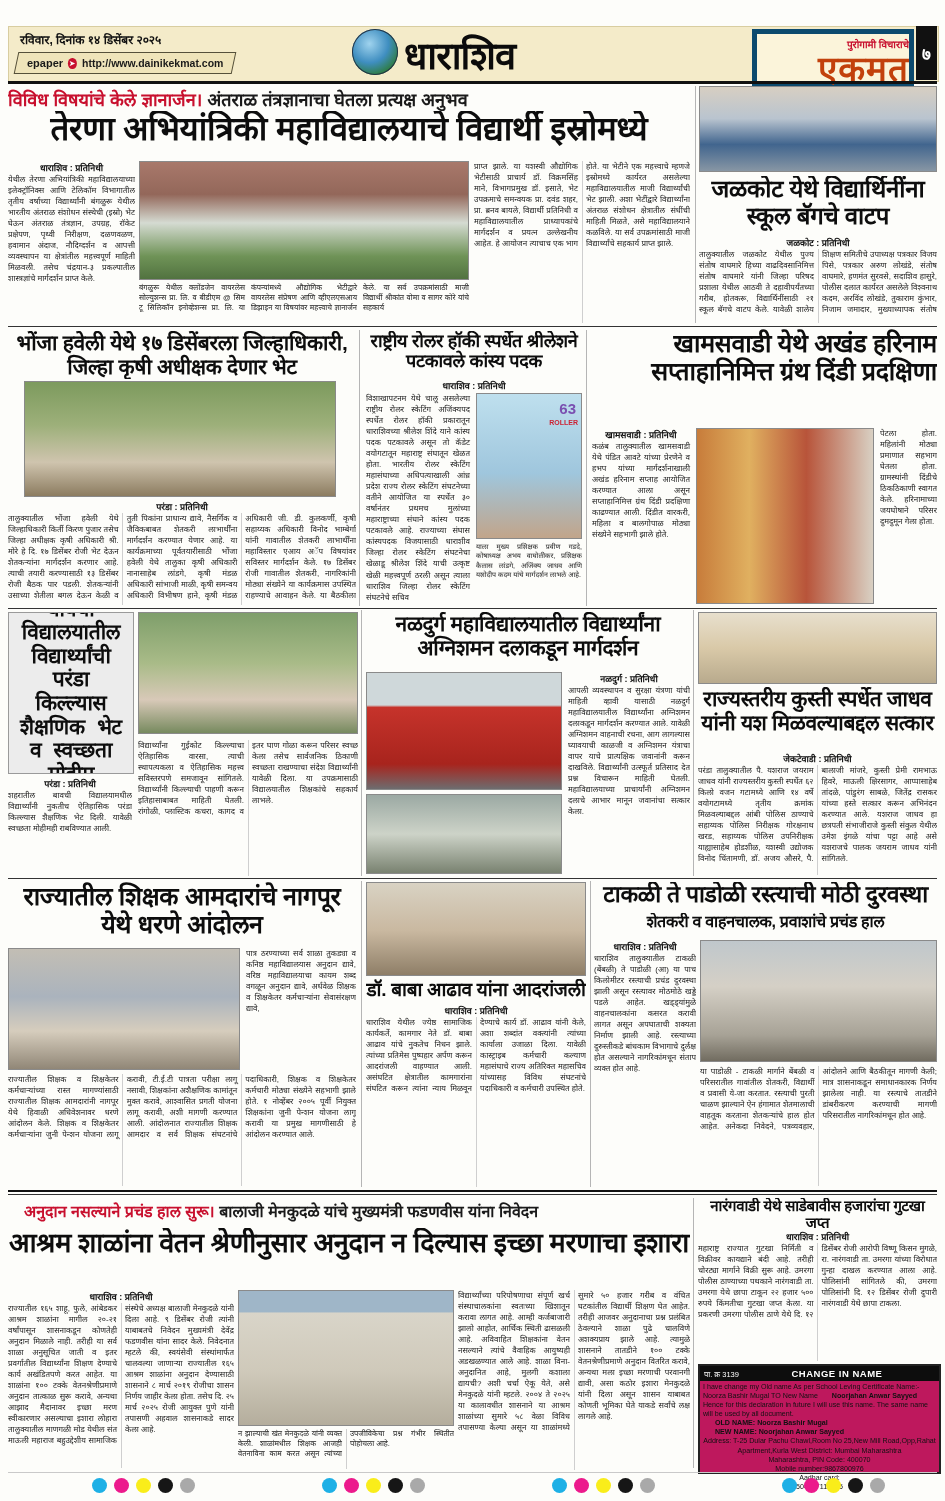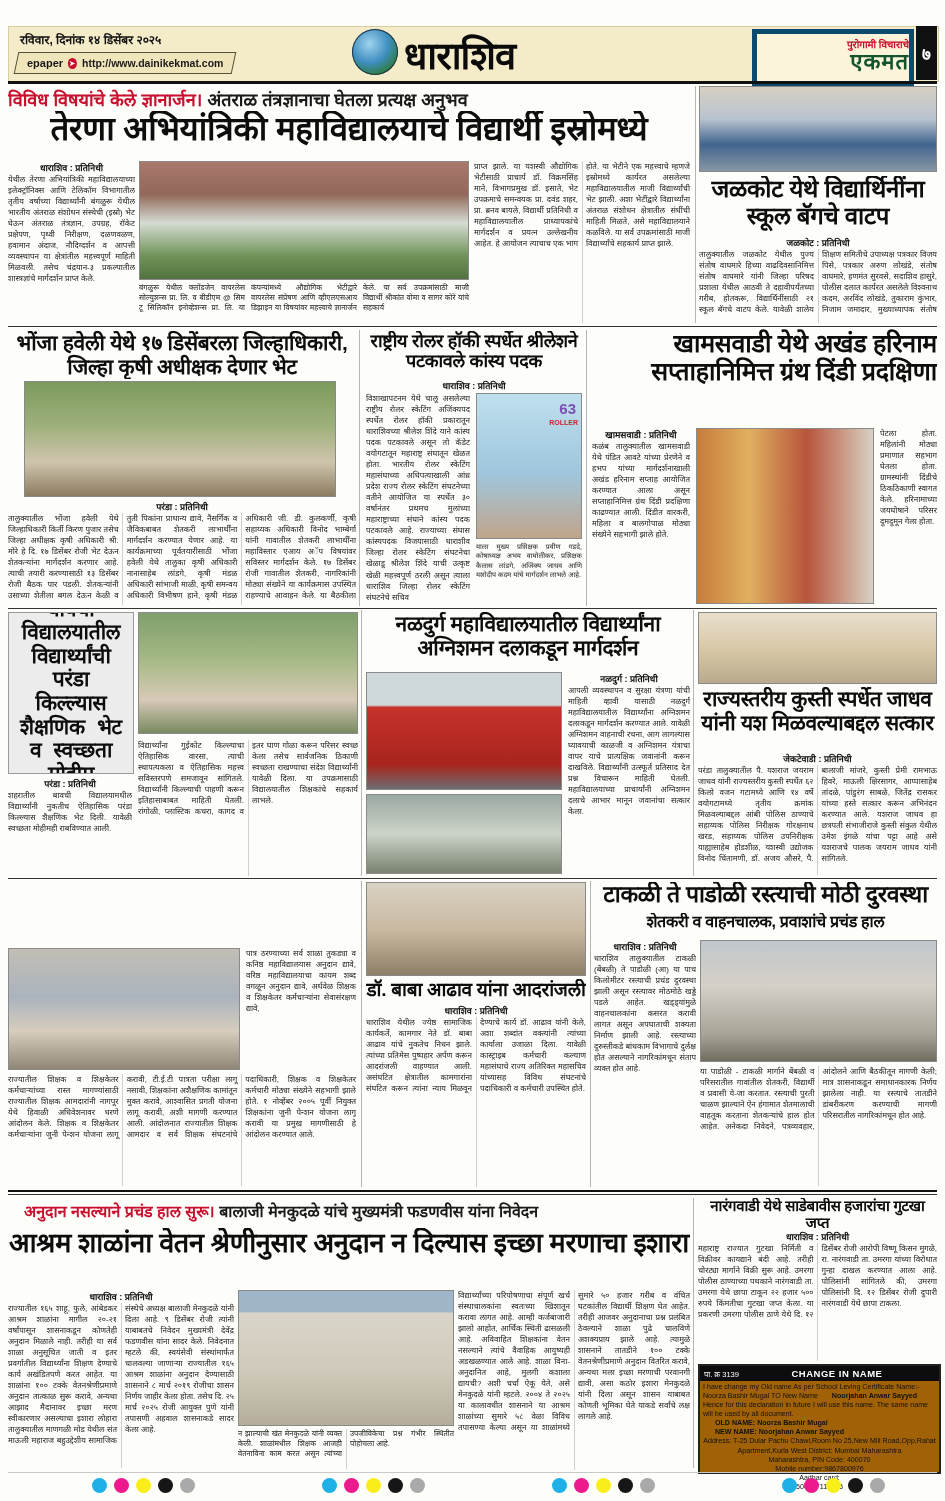--- a/index.html
+++ b/index.html
@@ -24,25 +24,25 @@
          transform:skewX(-12deg);display:flex;align-items:center;gap:5px;padding:0 10px;}
   .epill>*{transform:skewX(12deg);}
   .epill .lbl{font-size:11px;font-weight:bold;}
   .eicon{width:11px;height:11px;border-radius:50%;background:#c8102e;color:#fff;font-size:8px;line-height:11px;text-align:center;}
   .epill .url{font-size:10.5px;font-weight:bold;}
   .mastlogo{position:absolute;left:352px;top:29px;width:46px;height:46px;border-radius:50%;
             background:radial-gradient(circle at 38% 32%,#9fd3ee,#3f8ec0 45%,#2e7d46 75%,#174d2a);box-shadow:inset 0 0 0 1px #234;}
   .masthead{position:absolute;left:404px;top:28px;font-size:38px;font-weight:bold;color:#0b0b0b;letter-spacing:-1px;}
   .brandbox{position:absolute;left:752px;top:29px;width:152px;height:48px;background:#fbf4da;border:5px solid #0c4a6e;text-align:right;}
   .brandbox .tag{font-size:10px;font-weight:bold;color:#c8102e;margin-top:3px;}
-  .brandbox .nm{font-size:22px;font-weight:bold;color:#14532d;letter-spacing:1px;line-height:1;}
+  .brandbox .nm{font-size:35px;font-weight:bold;color:#c2410c;letter-spacing:1px;line-height:1;}
   .pgnum{position:absolute;left:916px;top:26px;width:21px;height:54px;background:#111;color:#fff;
          display:flex;align-items:center;justify-content:center;font-size:17px;font-weight:bold;}
   
-  .cbox{position:absolute;left:698px;top:1364px;width:239px;height:106px;border:2px solid #222;background:#a16207;}
+  .cbox{position:absolute;left:698px;top:1364px;width:239px;height:106px;border:2px solid #222;background:#be185d;}
   .cbox .chead{background:#0d0d0d;color:#fff;display:flex;align-items:center;height:15px;padding:0 4px;}
   .cbox .cref{font-size:7.5px;}
   .cbox .ctitle{flex:1;text-align:center;font-size:9.5px;font-weight:bold;letter-spacing:.5px;}
   .cbox .ctxt{font-size:7.1px;line-height:1.28;padding:2px 3px;color:#111;}
   .cbox .b{font-weight:bold;padding-left:12px;}
   .cbox .c{text-align:center;}
   .dots{position:absolute;display:flex;gap:7px;}
   .dot{width:15px;height:15px;border-radius:50%;display:inline-block;}
   .phtxt63{position:absolute;right:6px;top:8px;font-size:15px;font-weight:bold;color:#7a4fb0;line-height:1;}
   .phtxtR{position:absolute;right:4px;top:26px;font-size:7px;font-weight:bold;color:#c23;}
@@ -143,20 +143,21 @@
   </div>
   <div class="vr" style="left:693px;top:610px;height:266px;"></div>
 
   <div class="photo" style="left:698px;top:612px;width:239px;height:72px;background:linear-gradient(180deg,#e8e0ce 0%,#d9c9a8 50%,#b7a98c 100%);"></div>
   <div class="abs hl" style="left:698px;top:687px;width:239px;height:62px;font-size:21px;">राज्यस्तरीय कुस्ती स्पर्धेत जाधव यांनी यश मिळवल्याबद्दल सत्कार</div>
   <div class="abs byline" style="left:698px;top:752px;width:239px;height:12px;">जेकटेवाडी : प्रतिनिधी</div>
   <div class="abs body cols2" style="left:698px;top:765px;width:239px;height:110px;">परंडा तालुक्यातील पै. यशराज जयराम जाधव यांनी राज्यस्तरीय कुस्ती स्पर्धेत ६२ किलो वजन गटामध्ये आणि १४ वर्षे वयोगटामध्ये तृतीय क्रमांक मिळवल्याबद्दल आंबी पोलिस ठाण्याचे सहाय्यक पोलिस निरीक्षक गोरक्षनाथ खरड, सहाय्यक पोलिस उपनिरीक्षक याह्यासाहेब होडशीळ, यशस्वी उद्योजक विनोद चिंतामणी, डॉ. अजय औसरे, पै. बालाजी मांजरे, कुस्ती प्रेमी रामभाऊ हिवरे, माऊली क्षिरसागर, आप्पासाहेब तांदळे, पांडुरंग साबळे, जितेंद्र रासकर यांच्या हस्ते सत्कार करून अभिनंदन करण्यात आले. यशराज जाधव हा छत्रपती संभाजीराजे कुस्ती संकुल येथील उमेश इंगळे यांचा पट्टा आहे असे यशराजचे पालक जयराम जाधव यांनी सांगितले.</div>
 
   <div class="hr" style="left:8px;top:878px;width:929px;"></div>
 
+  <div class="abs hl" style="left:8px;top:882px;width:348px;height:62px;font-size:25px;">राज्यातील शिक्षक आमदारांचे नागपूर येथे धरणे आंदोलन</div>
   <div class="photo" style="left:8px;top:948px;width:232px;height:122px;background:linear-gradient(180deg,#c3beb4 0%,#aab3bd 40%,#d6cdbd 68%,#8f8575 100%);"></div>
   <div class="abs body" style="left:246px;top:948px;width:110px;height:122px;">पात्र ठरण्याच्या सर्व शाळा तुकड्या व कनिष्ठ महाविद्यालयास अनुदान द्यावे, वरिष्ठ महाविद्यालयाचा कायम शब्द वगळून अनुदान द्यावे, अर्धवेळ शिक्षक व शिक्षकेतर कर्मचाऱ्यांना सेवासंरक्षण द्यावे,</div>
   <div class="abs body cols3" style="left:8px;top:1074px;width:348px;height:112px;">राज्यातील शिक्षक व शिक्षकेतर कर्मचाऱ्यांच्या रास्त मागण्यांसाठी राज्यातील शिक्षक आमदारांनी नागपूर येथे हिवाळी अधिवेशनावर धरणे आंदोलन केले. शिक्षक व शिक्षकेतर कर्मचाऱ्यांना जुनी पेन्शन योजना लागू करावी, टी.ई.टी पात्रता परीक्षा लागू नसावी, शिक्षकांना अशैक्षणिक कामांतून मुक्त करावे, आश्वासित प्रगती योजना लागू करावी, अशी मागणी करण्यात आली. आंदोलनात राज्यातील शिक्षक आमदार व सर्व शिक्षक संघटनांचे पदाधिकारी, शिक्षक व शिक्षकेतर कर्मचारी मोठ्या संख्येने सहभागी झाले होते. १ नोव्हेंबर २००५ पूर्वी नियुक्त शिक्षकांना जुनी पेन्शन योजना लागू करावी या प्रमुख मागणीसाठी हे आंदोलन करण्यात आले.</div>
   <div class="vr" style="left:361px;top:881px;height:306px;"></div>
 
   <div class="photo" style="left:366px;top:882px;width:220px;height:94px;background:linear-gradient(180deg,#d9d3c4 0%,#c9b8a0 52%,#8d7d66 100%);"></div>
   <div class="abs hl" style="left:366px;top:979px;width:220px;height:24px;font-size:19px;">डॉ. बाबा आढाव यांना आदरांजली</div>
   <div class="abs byline" style="left:366px;top:1004px;width:220px;height:12px;">धाराशिव : प्रतिनिधी</div>
   <div class="abs body cols2" style="left:366px;top:1017px;width:220px;height:170px;">धाराशिव येथील ज्येष्ठ सामाजिक कार्यकर्ते, कामगार नेते डॉ. बाबा आढाव यांचे नुकतेच निधन झाले. त्यांच्या प्रतिमेस पुष्पहार अर्पण करून आदरांजली वाहण्यात आली. असंघटित क्षेत्रातील कामगारांना संघटित करून त्यांना न्याय मिळवून देण्याचे कार्य डॉ. आढाव यांनी केले, अशा शब्दांत वक्त्यांनी त्यांच्या कार्याला उजाळा दिला. यावेळी कास्ट्राइब कर्मचारी कल्याण महासंघाचे राज्य अतिरिक्त महासचिव यांच्यासह विविध संघटनांचे पदाधिकारी व कर्मचारी उपस्थित होते.</div>
   <div class="vr" style="left:590px;top:881px;height:306px;"></div>

